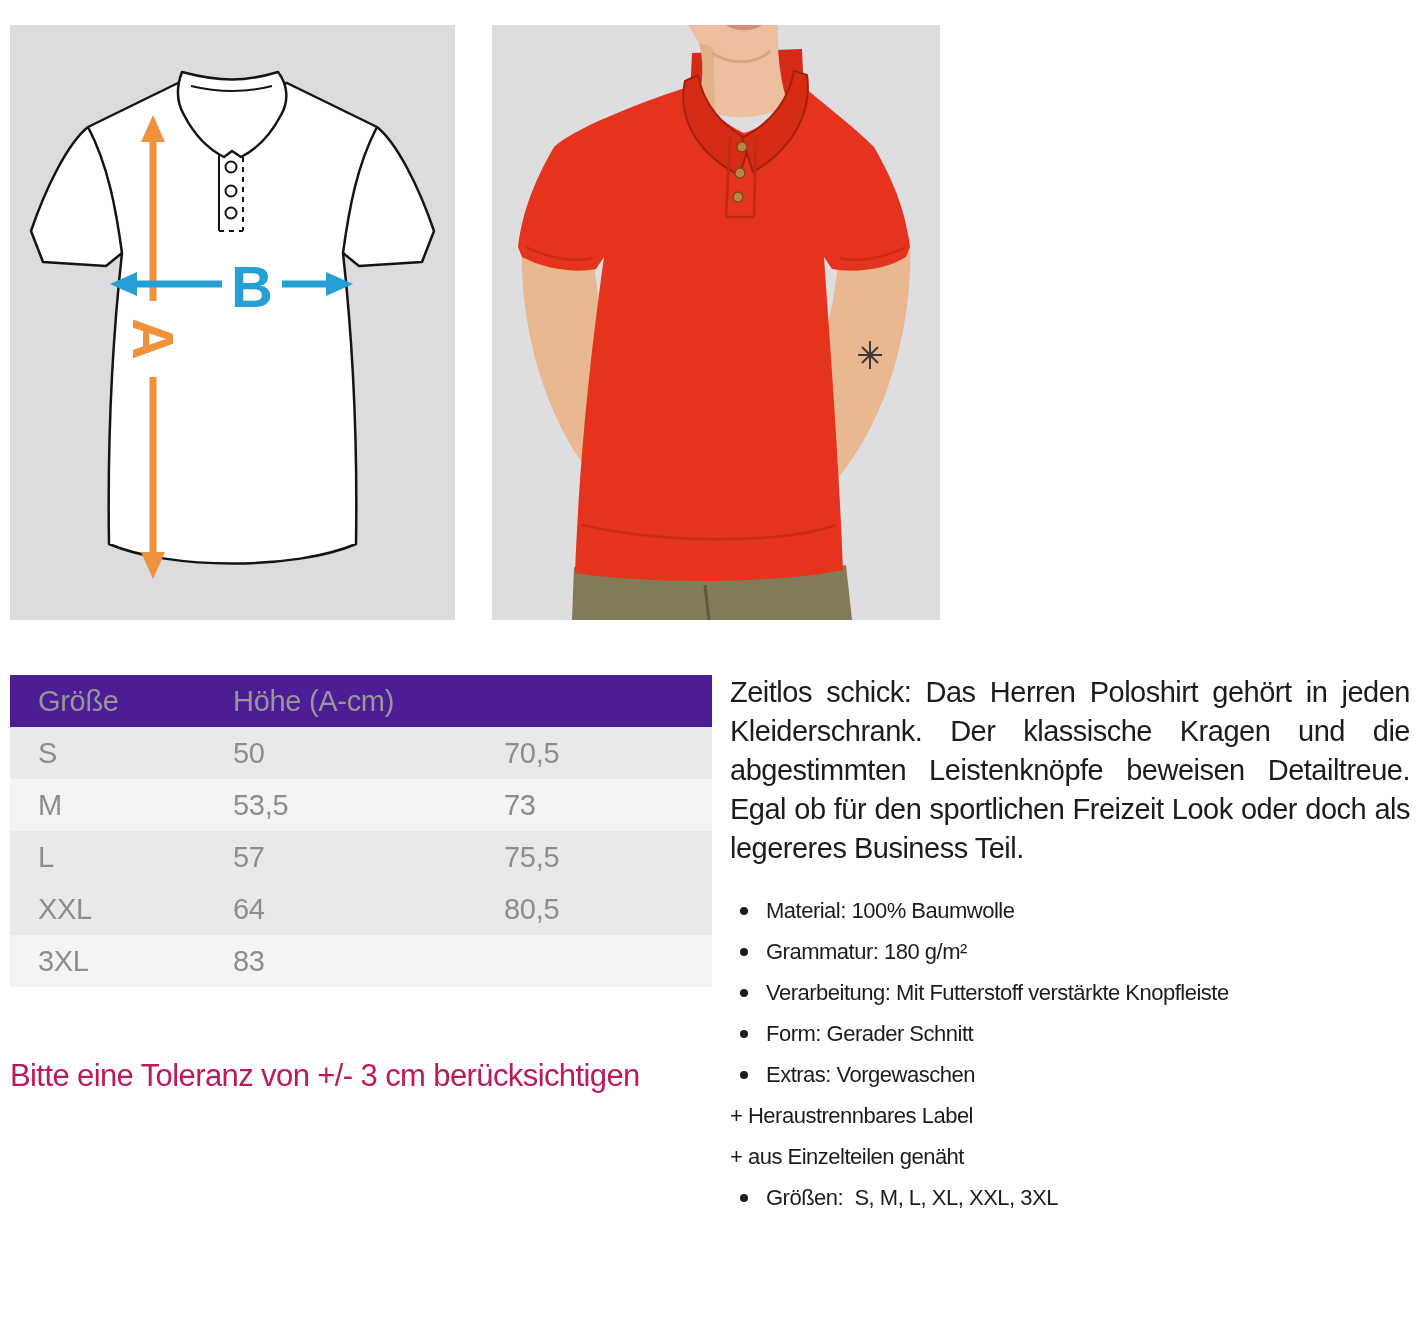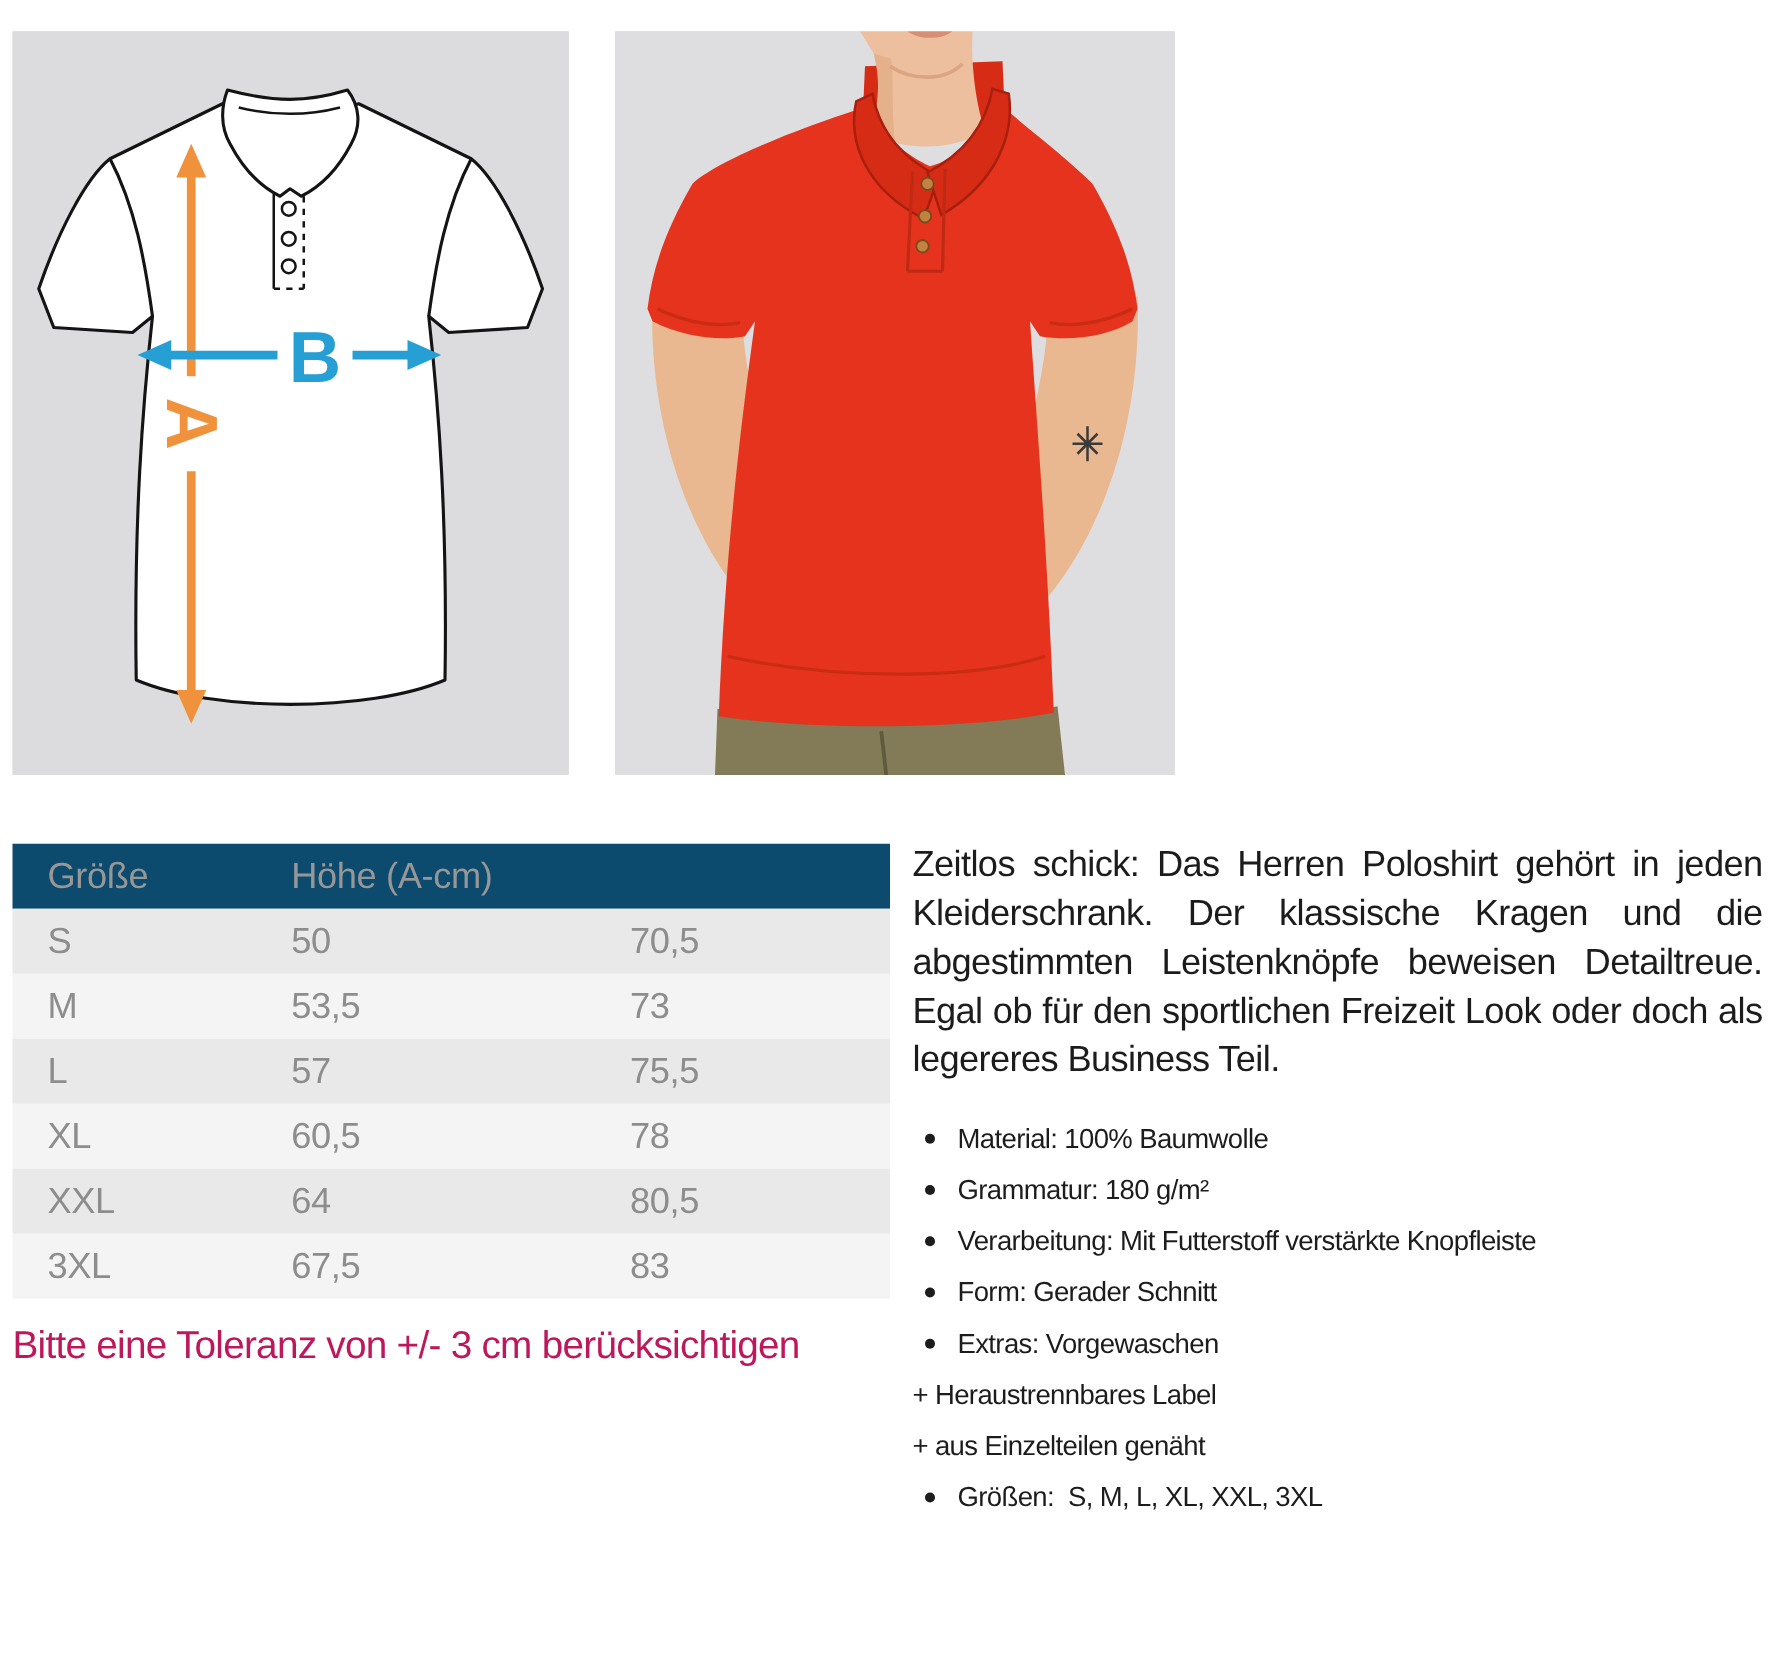--- a/index.html
+++ b/index.html
@@ -8,21 +8,21 @@
     font-family:"Liberation Sans","DejaVu Sans",sans-serif;overflow:hidden;
   }
   
   .diagram-panel{position:absolute;left:10px;top:25px;width:445px;height:595px;background:#dcdbde;}
   .photo-panel{position:absolute;left:492px;top:25px;width:448px;height:595px;background:#dedde0;}
   .diagram-panel svg,.photo-panel svg{display:block;width:100%;height:100%;}
 
   
   .size-table{position:absolute;left:10px;top:675px;width:702px;font-size:29px;letter-spacing:-0.3px;}
   .trow{display:flex;align-items:center;height:52px;color:#8d8d8d;}
-  .trow.thead{background:#0c4a6e;color:#979797;}
+  .trow.thead{background:#4c1d95;color:#979797;}
   .trow.dark{background:#e9e9ea;}
   .trow.light{background:#f4f4f5;}
   .tc{white-space:nowrap;}
   .c1{width:195px;padding-left:28px;}
   .c2{width:271px;}
   .c3{flex:1;}
 
   .tolerance-note{
     position:absolute;left:10px;top:1058px;width:700px;
     font-size:31px;color:#be185d;letter-spacing:-0.6px;
@@ -171,33 +171,27 @@
     <div class="trow light">
       <div class="tc c1">M</div>
       <div class="tc c2">53,5</div>
       <div class="tc c3">73</div>
     </div>
     <div class="trow dark">
       <div class="tc c1">L</div>
       <div class="tc c2">57</div>
       <div class="tc c3">75,5</div>
     </div>
-    <div class="trow light">
-      <div class="tc c1">XL</div>
-      <div class="tc c2">60,5</div>
-      <div class="tc c3">78</div>
-    </div>
     <div class="trow dark">
       <div class="tc c1">XXL</div>
       <div class="tc c2">64</div>
       <div class="tc c3">80,5</div>
     </div>
     <div class="trow light">
       <div class="tc c1">3XL</div>
-      <div class="tc c2">67,5</div>
       <div class="tc c3">83</div>
     </div>
   </div>
 
   <div class="tolerance-note">Bitte eine Toleranz von +/- 3 cm berücksichtigen</div>
 
   <div class="description">
     <p class="intro">Zeitlos schick: Das Herren Poloshirt gehört in jeden Kleiderschrank. Der klassische Kragen und die abgestimmten Leistenknöpfe beweisen Detailtreue. Egal ob für den sportlichen Freizeit Look oder doch als legereres Business Teil.</p>
     <div class="bullets">
       <div class="b-line">

